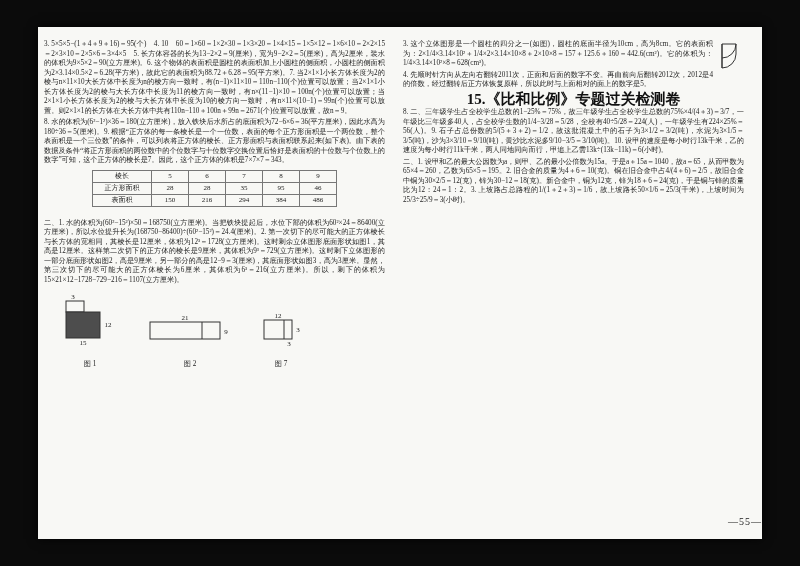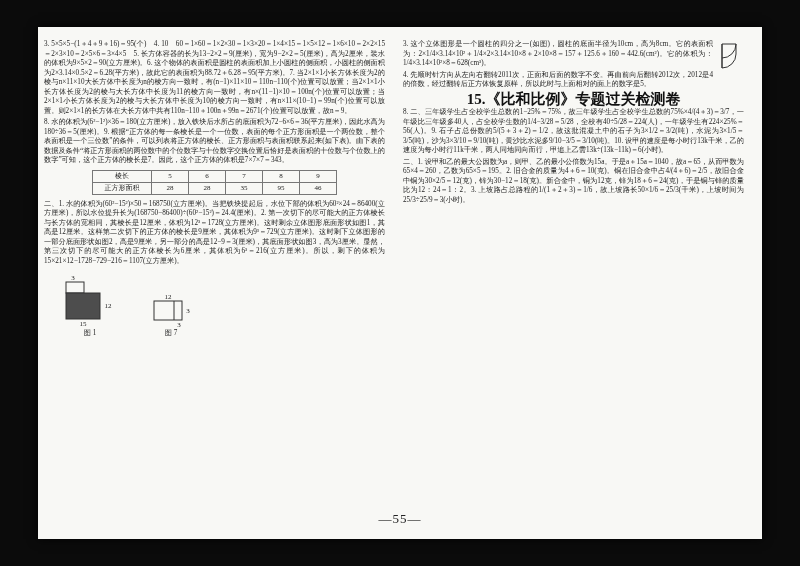--- a/index.html
+++ b/index.html
@@ -15,38 +15,38 @@
   .col{
     width:341px;font-size:7.2px;line-height:9.5px;text-align:justify;
     color:#1d1d1d;
   }
   .col p{margin:0 0 2px 0;}
   .section-heading{
     font-weight:bold;font-size:15px;text-align:center;margin:5px 0 4px 0;
     color:#111;
   }
   table.anskey{
-    border-collapse:collapse;margin:4px auto 5px auto;font-size:7px;
+    border-collapse:collapse;margin:4px auto 12px auto;font-size:7px;
     color:#1d1d1d;
   }
   table.anskey td{
     border:1px solid #777;padding:1px 5px;text-align:center;min-width:26px;
     line-height:9px;
   }
   table.anskey td.lbl{min-width:48px;}
   .figure-row{
     display:flex;gap:26px;align-items:flex-end;margin:7px 0 0 14px;
   }
   .figure{display:flex;flex-direction:column;align-items:center;}
-  .figure-caption{font-size:7.2px;margin-top:2px;color:#1d1d1d;text-align:center;}
+  .figure-caption{font-size:7.2px;margin-top:14px;color:#1d1d1d;text-align:center;}
   svg text{font-family:"Liberation Serif", serif;font-size:7px;fill:#222;}
   .qcyl{float:right;margin:0 0 2px 5px;}
   .page-number{
-    position:absolute;bottom:12px;left:0;width:100%;text-align:center;
-    font-size:13px;color:#222;letter-spacing:1px;
+    position:absolute;bottom:12px;left:0;width:100%;text-align:right;
+    font-size:10px;color:#222;letter-spacing:1px;
   }
 </style>
 </head>
 <body>
 
 <div class="page">
   <div class="cols">
 
     <div class="col">
       <p>3. 5×5×5−(1＋4＋9＋16)＝95(个)　4. 10　60＝1×60＝1×2×30＝1×3×20＝1×4×15＝1×5×12＝1×6×10＝2×2×15＝2×3×10＝2×5×6＝3×4×5　5. 长方体容器的长为13−2×2＝9(厘米)，宽为9−2×2＝5(厘米)，高为2厘米，装水的体积为9×5×2＝90(立方厘米)。6. 这个物体的表面积是圆柱的表面积加上小圆柱的侧面积，小圆柱的侧面积为2×3.14×0.5×2＝6.28(平方米)，故此它的表面积为88.72＋6.28＝95(平方米)。7. 当2×1×1小长方体长度为2的棱与n×11×10大长方体中长度为n的棱方向一致时，有(n−1)×11×10＝110n−110(个)位置可以放置；当2×1×1小长方体长度为2的棱与大长方体中长度为11的棱方向一致时，有n×(11−1)×10＝100n(个)位置可以放置；当2×1×1小长方体长度为2的棱与大长方体中长度为10的棱方向一致时，有n×11×(10−1)＝99n(个)位置可以放置。则2×1×1的长方体在大长方体中共有110n−110＋100n＋99n＝2671(个)位置可以放置，故n＝9。</p>
@@ -63,35 +63,52 @@
           <td>9</td>
         </tr>
         <tr>
           <td class="lbl">正方形面积</td>
           <td>28</td>
           <td>28</td>
           <td>35</td>
           <td>95</td>
           <td>46</td>
         </tr>
+        <tr>
+          <td class="lbl">表面积</td>
+          <td>150</td>
+          <td>216</td>
+          <td>294</td>
+          <td>384</td>
+          <td>486</td>
+        </tr>
       </tbody>
         </table>
 
       <p>二、1. 水的体积为(60²−15²)×50＝168750(立方厘米)。当把铁块提起后，水位下部的体积为60²×24＝86400(立方厘米)，所以水位提升长为(168750−86400)÷(60²−15²)＝24.4(厘米)。2. 第一次切下的尽可能大的正方体棱长与长方体的宽相同，其棱长是12厘米，体积为12³＝1728(立方厘米)。这时剩余立体图形底面形状如图1，其高是12厘米。这样第二次切下的正方体的棱长是9厘米，其体积为9³＝729(立方厘米)。这时剩下立体图形的一部分底面形状如图2，高是9厘米，另一部分的高是12−9＝3(厘米)，其底面形状如图3，高为3厘米。显然，第三次切下的尽可能大的正方体棱长为6厘米，其体积为6³＝216(立方厘米)。所以，剩下的体积为15×21×12−1728−729−216＝1107(立方厘米)。</p>
 
       <div class="figure-row">
         <div class="figure">
           <svg width="64" height="54">
             <rect x="8" y="9" width="18" height="11" fill="#f8f8f5" stroke="#333" stroke-width="1"></rect>
             <rect x="8" y="20" width="34" height="26" fill="#4d4d4d" stroke="#333" stroke-width="1"></rect>
             <text x="15" y="7" text-anchor="middle">3</text>
             <text x="50" y="35" text-anchor="middle">12</text>
             <text x="25" y="53" text-anchor="middle">15</text>
           </svg>
           <div class="figure-caption">图 1</div>
+        </div>
+        <div class="figure">
+          <svg width="84" height="34">
+            <rect x="2" y="10" width="70" height="17" fill="none" stroke="#333" stroke-width="1"></rect>
+            <line x1="54" y1="10" x2="54" y2="27" stroke="#333" stroke-width="1"></line>
+            <text x="37" y="8" text-anchor="middle">21</text>
+            <text x="78" y="22" text-anchor="middle">9</text>
+          </svg>
+          <div class="figure-caption">图 2</div>
         </div>
         <div class="figure">
           <svg width="46" height="38">
             <rect x="6" y="12" width="28" height="19" fill="none" stroke="#333" stroke-width="1"></rect>
             <line x1="26" y1="12" x2="26" y2="31" stroke="#333" stroke-width="1"></line>
             <text x="20" y="10" text-anchor="middle">12</text>
             <text x="40" y="24" text-anchor="middle">3</text>
             <text x="31" y="38" text-anchor="middle">3</text>
           </svg>
           <div class="figure-caption">图 7</div>

